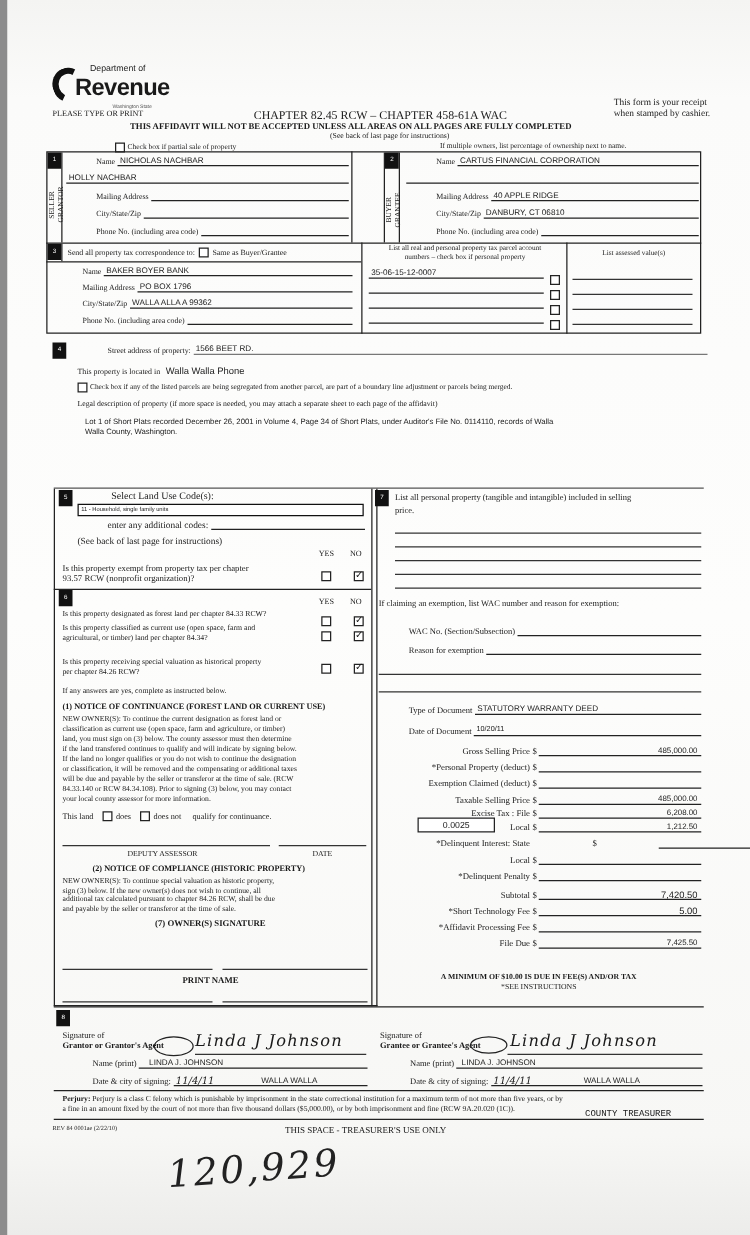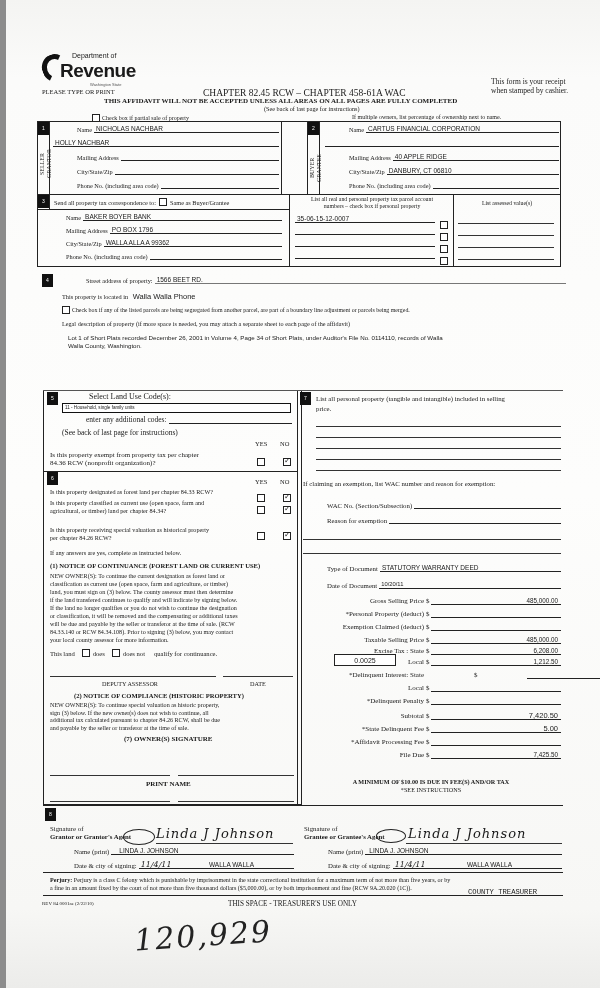--- a/index.html
+++ b/index.html
@@ -219,21 +219,21 @@
   <div class="abs sans" style="left:56px; top:403px; width:229px; height:10px; border:1px solid #111; font-size:4.6px; line-height:8px; padding-left:2px; background:#fff;">11 - Household, single family units</div>
   <div class="fline" style="left:56px; top:415px; width:230px; font-size:7.5px;">
     <span class="lbl">enter any additional codes:</span>
     <span class="val"></span>
   </div>
   <div class="txt" style="left:56px; top:428px; font-size:7.5px;">(See back of last page for instructions)</div>
   <div class="txt" style="left:249px; top:440px; font-size:6.5px;">YES</div>
   <div class="txt" style="left:274px; top:440px; font-size:6.5px;">NO</div>
   <div class="txt" style="left:44px; top:451px; font-size:7px; line-height:8px;">
     <div>Is this property exempt from property tax per chapter</div>
-    <div>84.36 RCW (nonprofit organization)?</div>
+    <div>93.57 RCW (nonprofit organization)?</div>
   </div>
   <div class="abs" style="left:251px; top:452px;"><span class="cb"></span></div>
   <div class="abs" style="left:277px; top:452px;"><span class="cb checked"></span></div>
 
   <div class="abs" style="left:37px; top:471px; width:254px; height:1px; background:#222;"></div>
 
   <div class="numtag" style="left:41px; top:472px;">6</div>
   <div class="txt" style="left:249px; top:478px; font-size:6.5px;">YES</div>
   <div class="txt" style="left:274px; top:478px; font-size:6.5px;">NO</div>
 
@@ -342,21 +342,21 @@
       <span class="lbl">Exemption Claimed (deduct)</span>
       <span class="dol">$</span>
       <span class="val"></span>
     </div>
   <div class="money" style="left:318px; top:635px;">
       <span class="lbl">Taxable Selling Price</span>
       <span class="dol">$</span>
       <span class="val">485,000.00</span>
     </div>
   <div class="money" style="left:318px; top:646px;">
-      <span class="lbl">Excise Tax : State</span>
+      <span class="lbl">Excise Tax : File</span>
       <span class="dol">$</span>
       <span class="val">6,208.00</span>
     </div>
   <div class="abs sans" style="left:328px; top:654px; width:62px; height:12px; border:1px solid #222; font-size:7px; text-align:center; line-height:11px; background:#fff;">0.0025</div>
   <div class="money" style="left:318px; top:657px;">
       <span class="lbl">Local</span>
       <span class="dol">$</span>
       <span class="val">1,212.50</span>
     </div>
   <div class="money" style="left:318px; top:670px;gap:48px;">
@@ -373,21 +373,21 @@
       <span class="lbl">*Delinquent Penalty</span>
       <span class="dol">$</span>
       <span class="val"></span>
     </div>
   <div class="money" style="left:318px; top:711px;">
       <span class="lbl">Subtotal</span>
       <span class="dol">$</span>
       <span class="val" style="font-size:7.5px;">7,420.50</span>
     </div>
   <div class="money" style="left:318px; top:724px;">
-      <span class="lbl">*State Delinquent Fee</span>
+      <span class="lbl">*Short Technology Fee</span>
       <span class="dol">$</span>
       <span class="val" style="font-size:7.5px;">5.00</span>
     </div>
   <div class="money" style="left:318px; top:737px;">
       <span class="lbl">*Affidavit Processing Fee</span>
       <span class="dol">$</span>
       <span class="val"></span>
     </div>
   <div class="money" style="left:318px; top:750px;">
       <span class="lbl">File Due</span>

